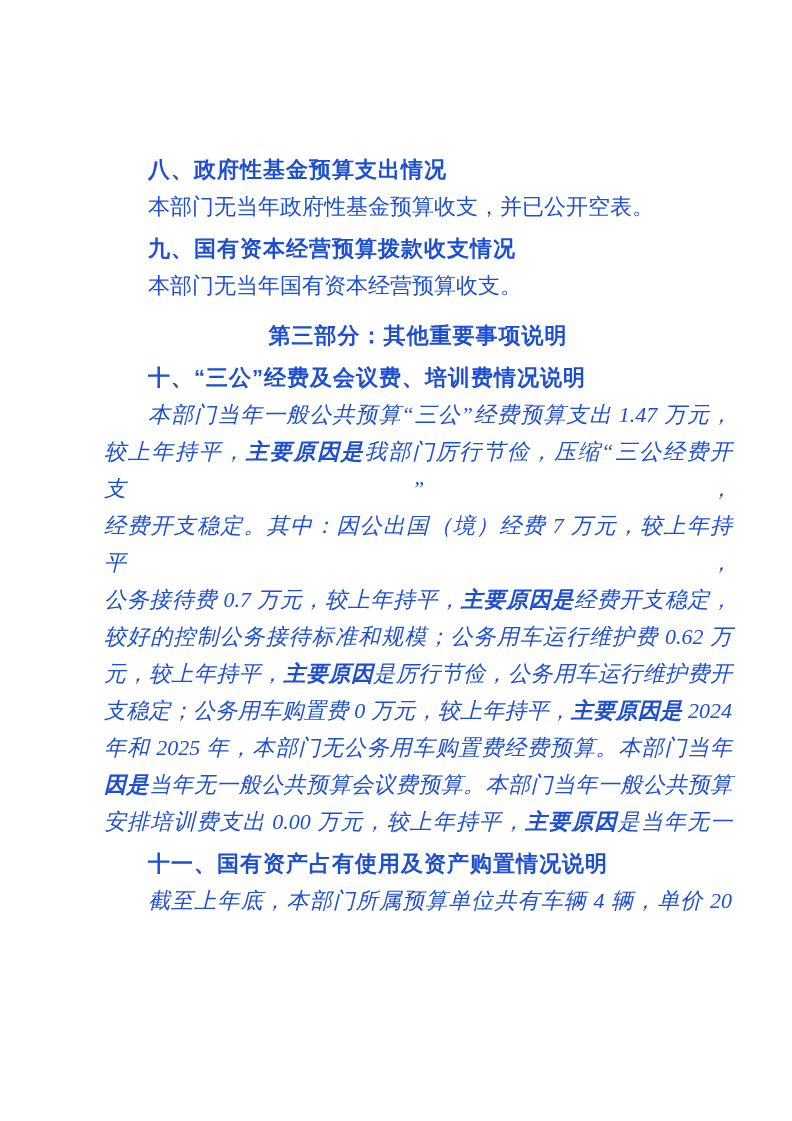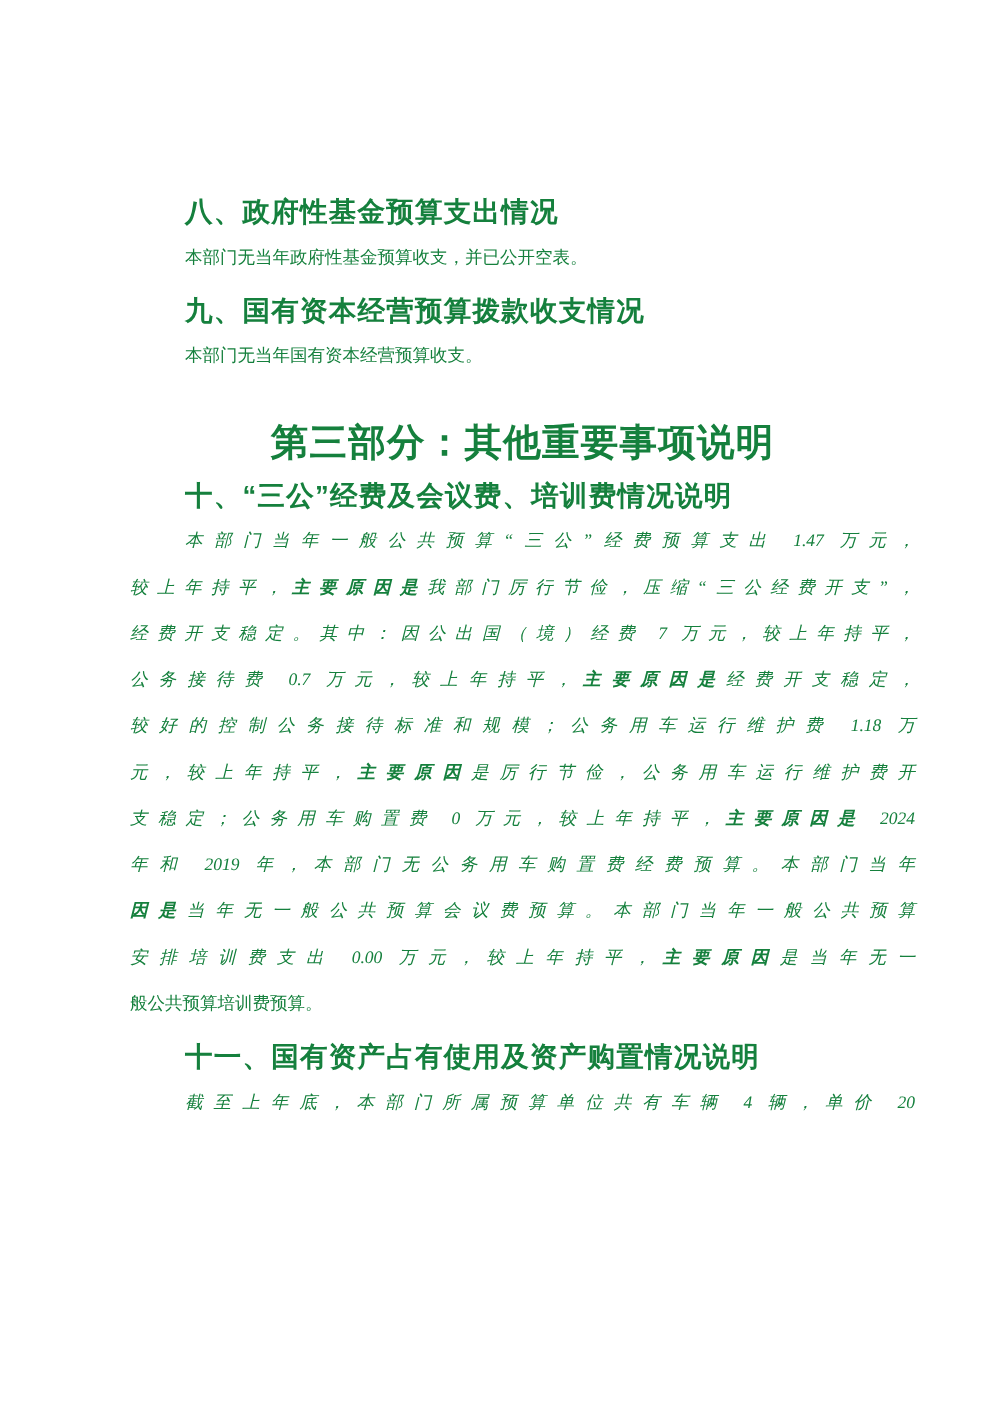--- a/index.html
+++ b/index.html
@@ -3,30 +3,30 @@
 <meta charset="utf-8">
 <style>
   html, body { margin: 0; padding: 0; background: #ffffff; }
   .page {
     position: relative;
     width: 792px;
     height: 1121px;
     background: #ffffff;
     overflow: hidden;
     font-family: "Liberation Serif", "DejaVu Serif", serif;
-    color: #15803d;
+    color: #1d4ed8;
   }
   .content {
     position: absolute;
     left: 104px;
     top: 146px;
     width: 628px;
   }
   .line {
-    font-size: 14px;
+    font-size: 22px;
     line-height: 37px;
     min-height: 37px;
   }
   
   .jline {
     text-align: justify;
     text-align-last: justify;
     text-justify: inter-character;
     font-style: italic;
   }
@@ -38,46 +38,45 @@
     font-weight: bold;
     font-size: 22px;
     letter-spacing: 1px;
     padding-left: 44px;
     margin-top: 5px;
   }
   
   .h1 {
     font-family: "Liberation Sans", "DejaVu Sans", sans-serif;
     font-weight: bold;
-    font-size: 30px;
+    font-size: 22px;
     letter-spacing: 1px;
     text-align: center;
     text-align-last: center;
-    margin-top: 32px;
+    margin-top: 13px;
   }
   .line b { font-weight: bold; }
 </style>
 </head>
 <body>
 
 <div class="page">
   <div class="content">
     <div class="line h2"><b>八、政府性基金预算支出情况</b></div>
     <div class="line indent">本部门无当年政府性基金预算收支，并已公开空表。</div>
     <div class="line h2"><b>九、国有资本经营预算拨款收支情况</b></div>
     <div class="line indent">本部门无当年国有资本经营预算收支。</div>
     <div class="line h1"><b>第三部分：其他重要事项说明</b></div>
     <div class="line h2"><b>十、“三公”经费及会议费、培训费情况说明</b></div>
     <div class="line jline indent">本部门当年一般公共预算“三公”经费预算支出 1.47 万元，</div>
     <div class="line jline">较上年持平，<b>主要原因是</b>我部门厉行节俭，压缩“三公经费开支”，</div>
     <div class="line jline">经费开支稳定。其中：因公出国（境）经费 7 万元，较上年持平，</div>
     <div class="line jline">公务接待费 0.7 万元，较上年持平，<b>主要原因是</b>经费开支稳定，</div>
-    <div class="line jline">较好的控制公务接待标准和规模；公务用车运行维护费 1.18 万</div>
+    <div class="line jline">较好的控制公务接待标准和规模；公务用车运行维护费 0.62 万</div>
     <div class="line jline">元，较上年持平，<b>主要原因</b>是厉行节俭，公务用车运行维护费开</div>
     <div class="line jline">支稳定；公务用车购置费 0 万元，较上年持平，<b>主要原因是</b> 2024</div>
-    <div class="line jline">年和 2019 年，本部门无公务用车购置费经费预算。本部门当年</div>
+    <div class="line jline">年和 2025 年，本部门无公务用车购置费经费预算。本部门当年</div>
     <div class="line jline"><b>因是</b>当年无一般公共预算会议费预算。本部门当年一般公共预算</div>
     <div class="line jline">安排培训费支出 0.00 万元，较上年持平，<b>主要原因</b>是当年无一</div>
-    <div class="line">般公共预算培训费预算。</div>
     <div class="line h2"><b>十一、国有资产占有使用及资产购置情况说明</b></div>
     <div class="line jline indent">截至上年底，本部门所属预算单位共有车辆 4 辆，单价 20</div>
   </div>
 </div>
 
 </body></html>

